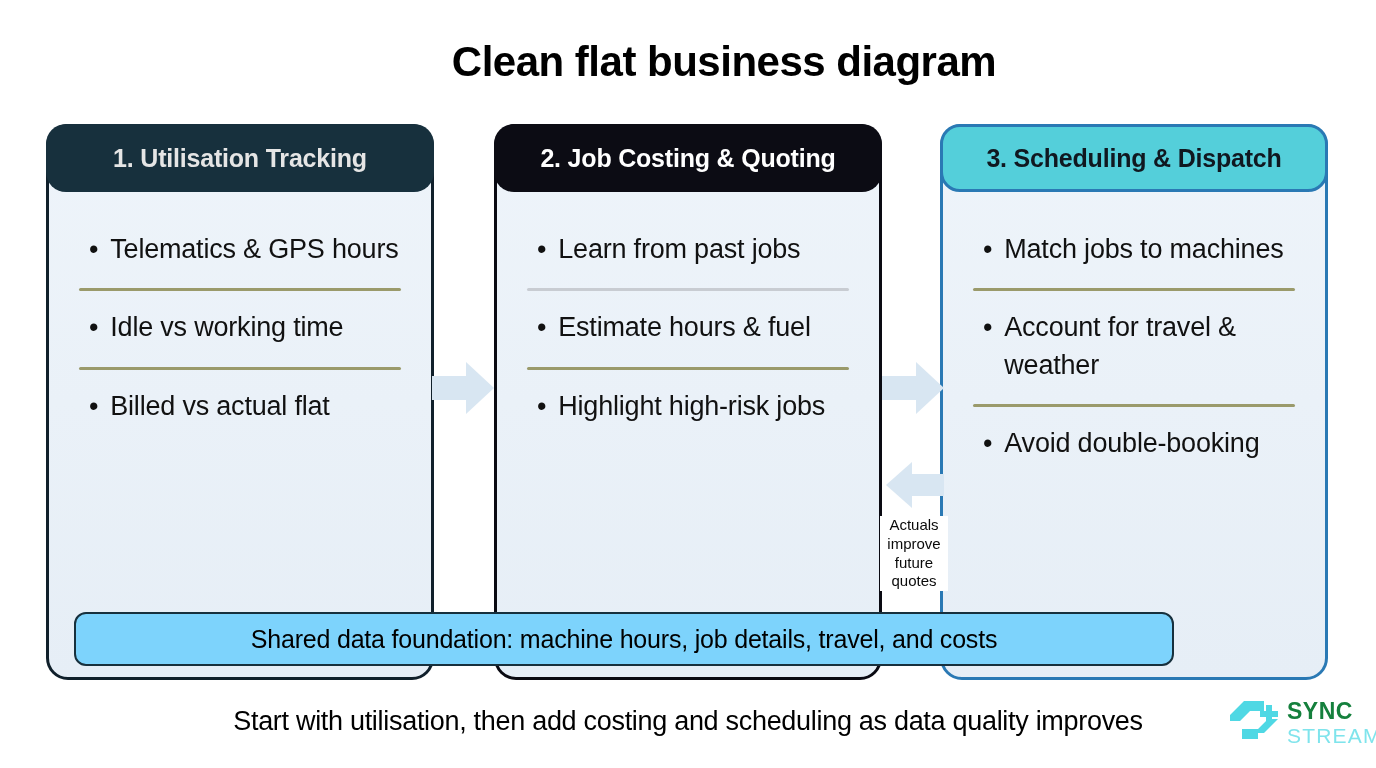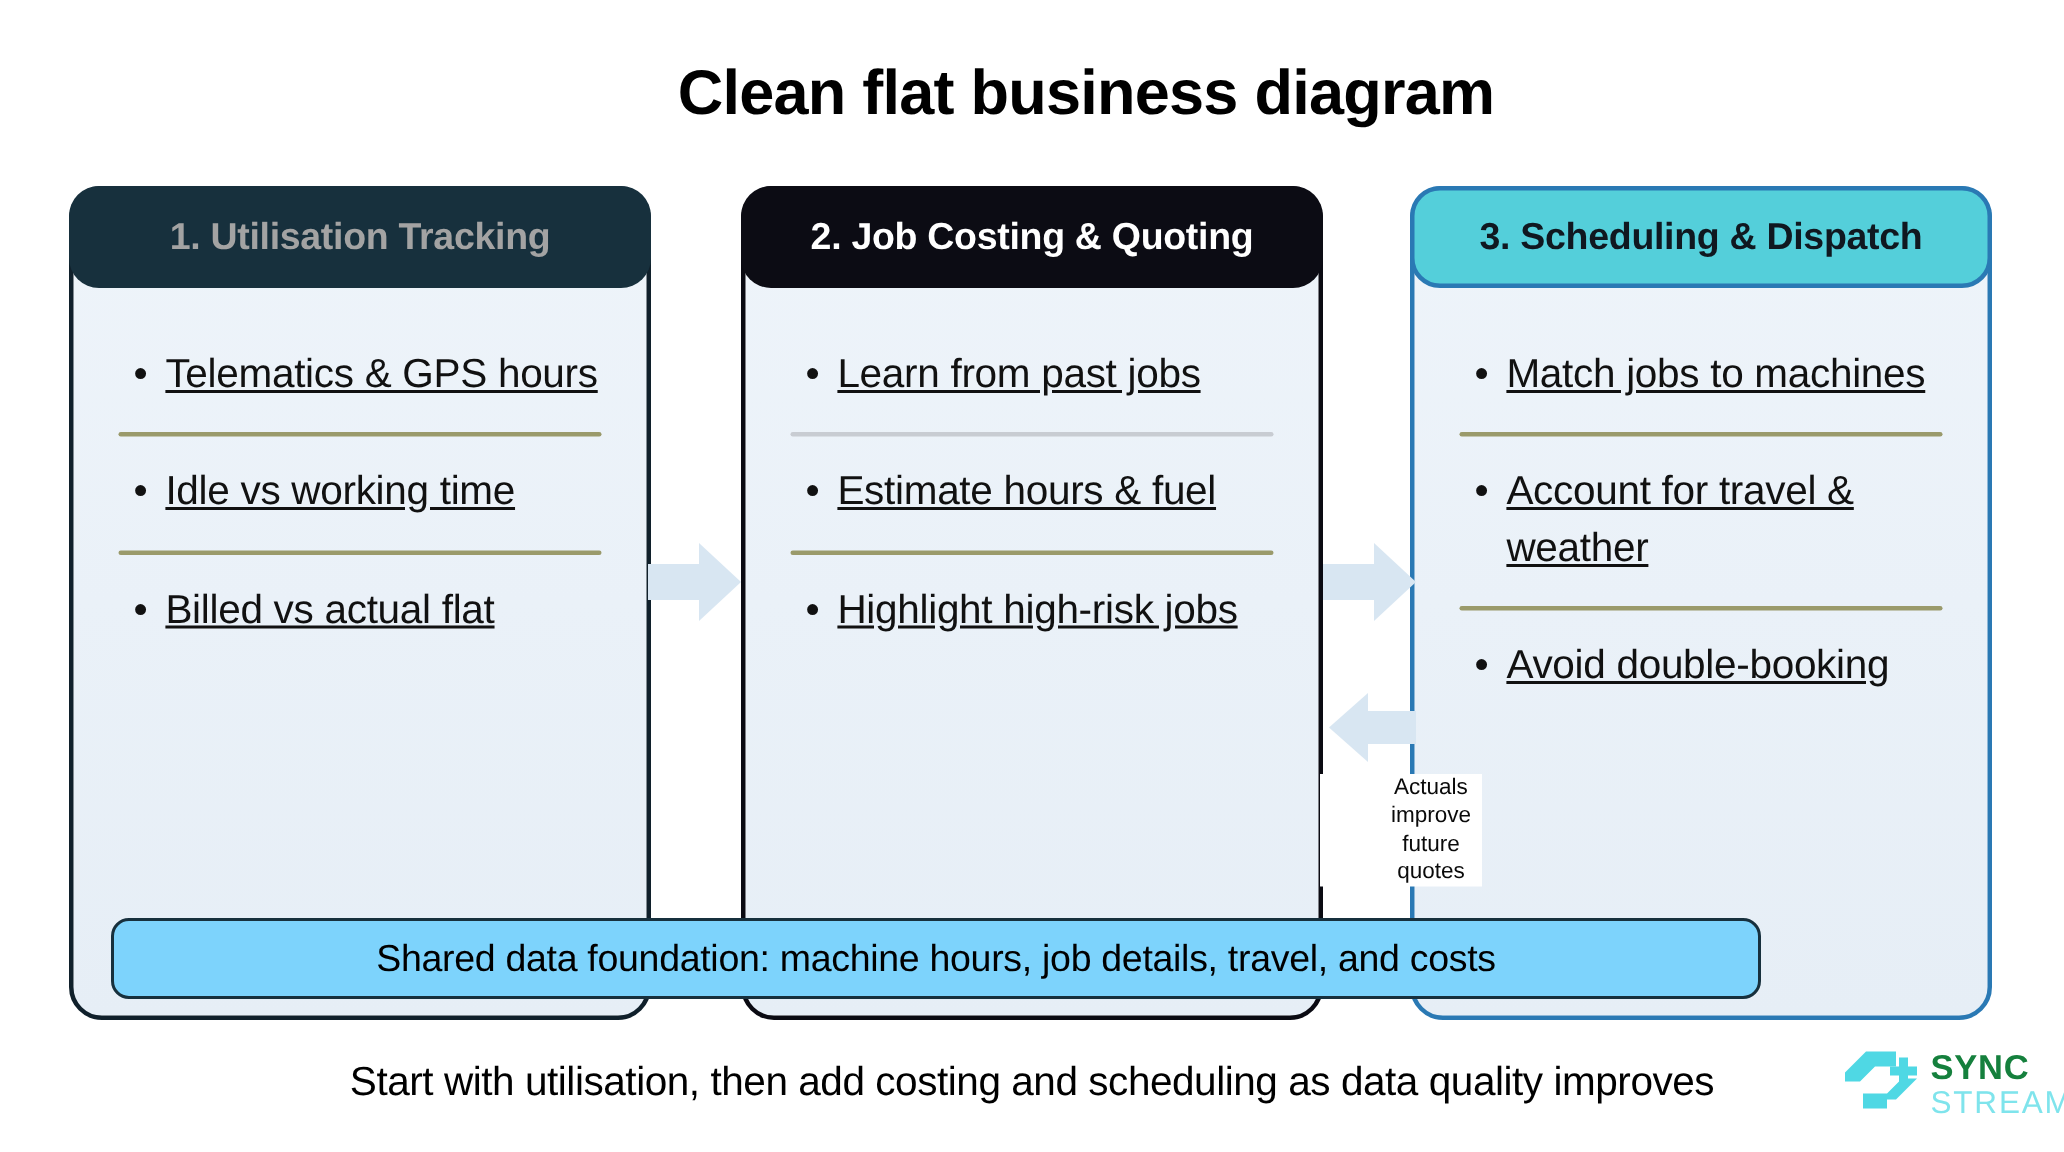--- a/index.html
+++ b/index.html
@@ -56,21 +56,21 @@
     height: 68px;
     border-radius: 20px;
     display: flex;
     align-items: center;
     justify-content: center;
     box-sizing: border-box;
     font-size: 25px;
     font-weight: bold;
     letter-spacing: -0.2px;
   }
-  .hdr-navy  { background: #17303d; color: #a3a3a3; }
+  .hdr-navy  { background: #17303d; color: #e5e5e5; }
   .hdr-black { background: #0c0c14; color: #ffffff; }
   .hdr-teal  { background: #54cfda; color: #101820; border: 3px solid #2a79b4; }
 
   .card-body {
     position: absolute;
     top: 72px;
     left: 0;
     width: 100%;
     box-sizing: border-box;
     padding: 26px 26px 0 26px;
@@ -84,21 +84,21 @@
     color: #111111;
     padding: 6px 0 10px 14px;
     letter-spacing: -0.2px;
   }
   .bullet-dot {
     flex: 0 0 auto;
     margin-right: 12px;
     font-size: 27px;
     line-height: 1.38;
   }
-  .bullet-text { flex: 1 1 auto; text-decoration: underline; }
+  .bullet-text { flex: 1 1 auto; }
 
   .divider {
     height: 3px;
     margin: 10px 4px 12px 4px;
     border-radius: 2px;
   }
   .divider.olive { background: #9a9a6b; }
   .divider.grey  { background: #c8ccd2; }
 
   
@@ -157,21 +157,20 @@
   #feedback-caption {
     position: absolute;
     left: 880px;
     top: 516px;
     width: 68px;
     text-align: center;
     font-size: 15px;
     line-height: 1.25;
     color: #0a0a0a;
     background: #ffffff;
-    padding-left: 40px;
   }
 
   
   #foundation-bar {
     position: absolute;
     left: 74px;
     top: 612px;
     width: 1100px;
     height: 54px;
     box-sizing: border-box;

